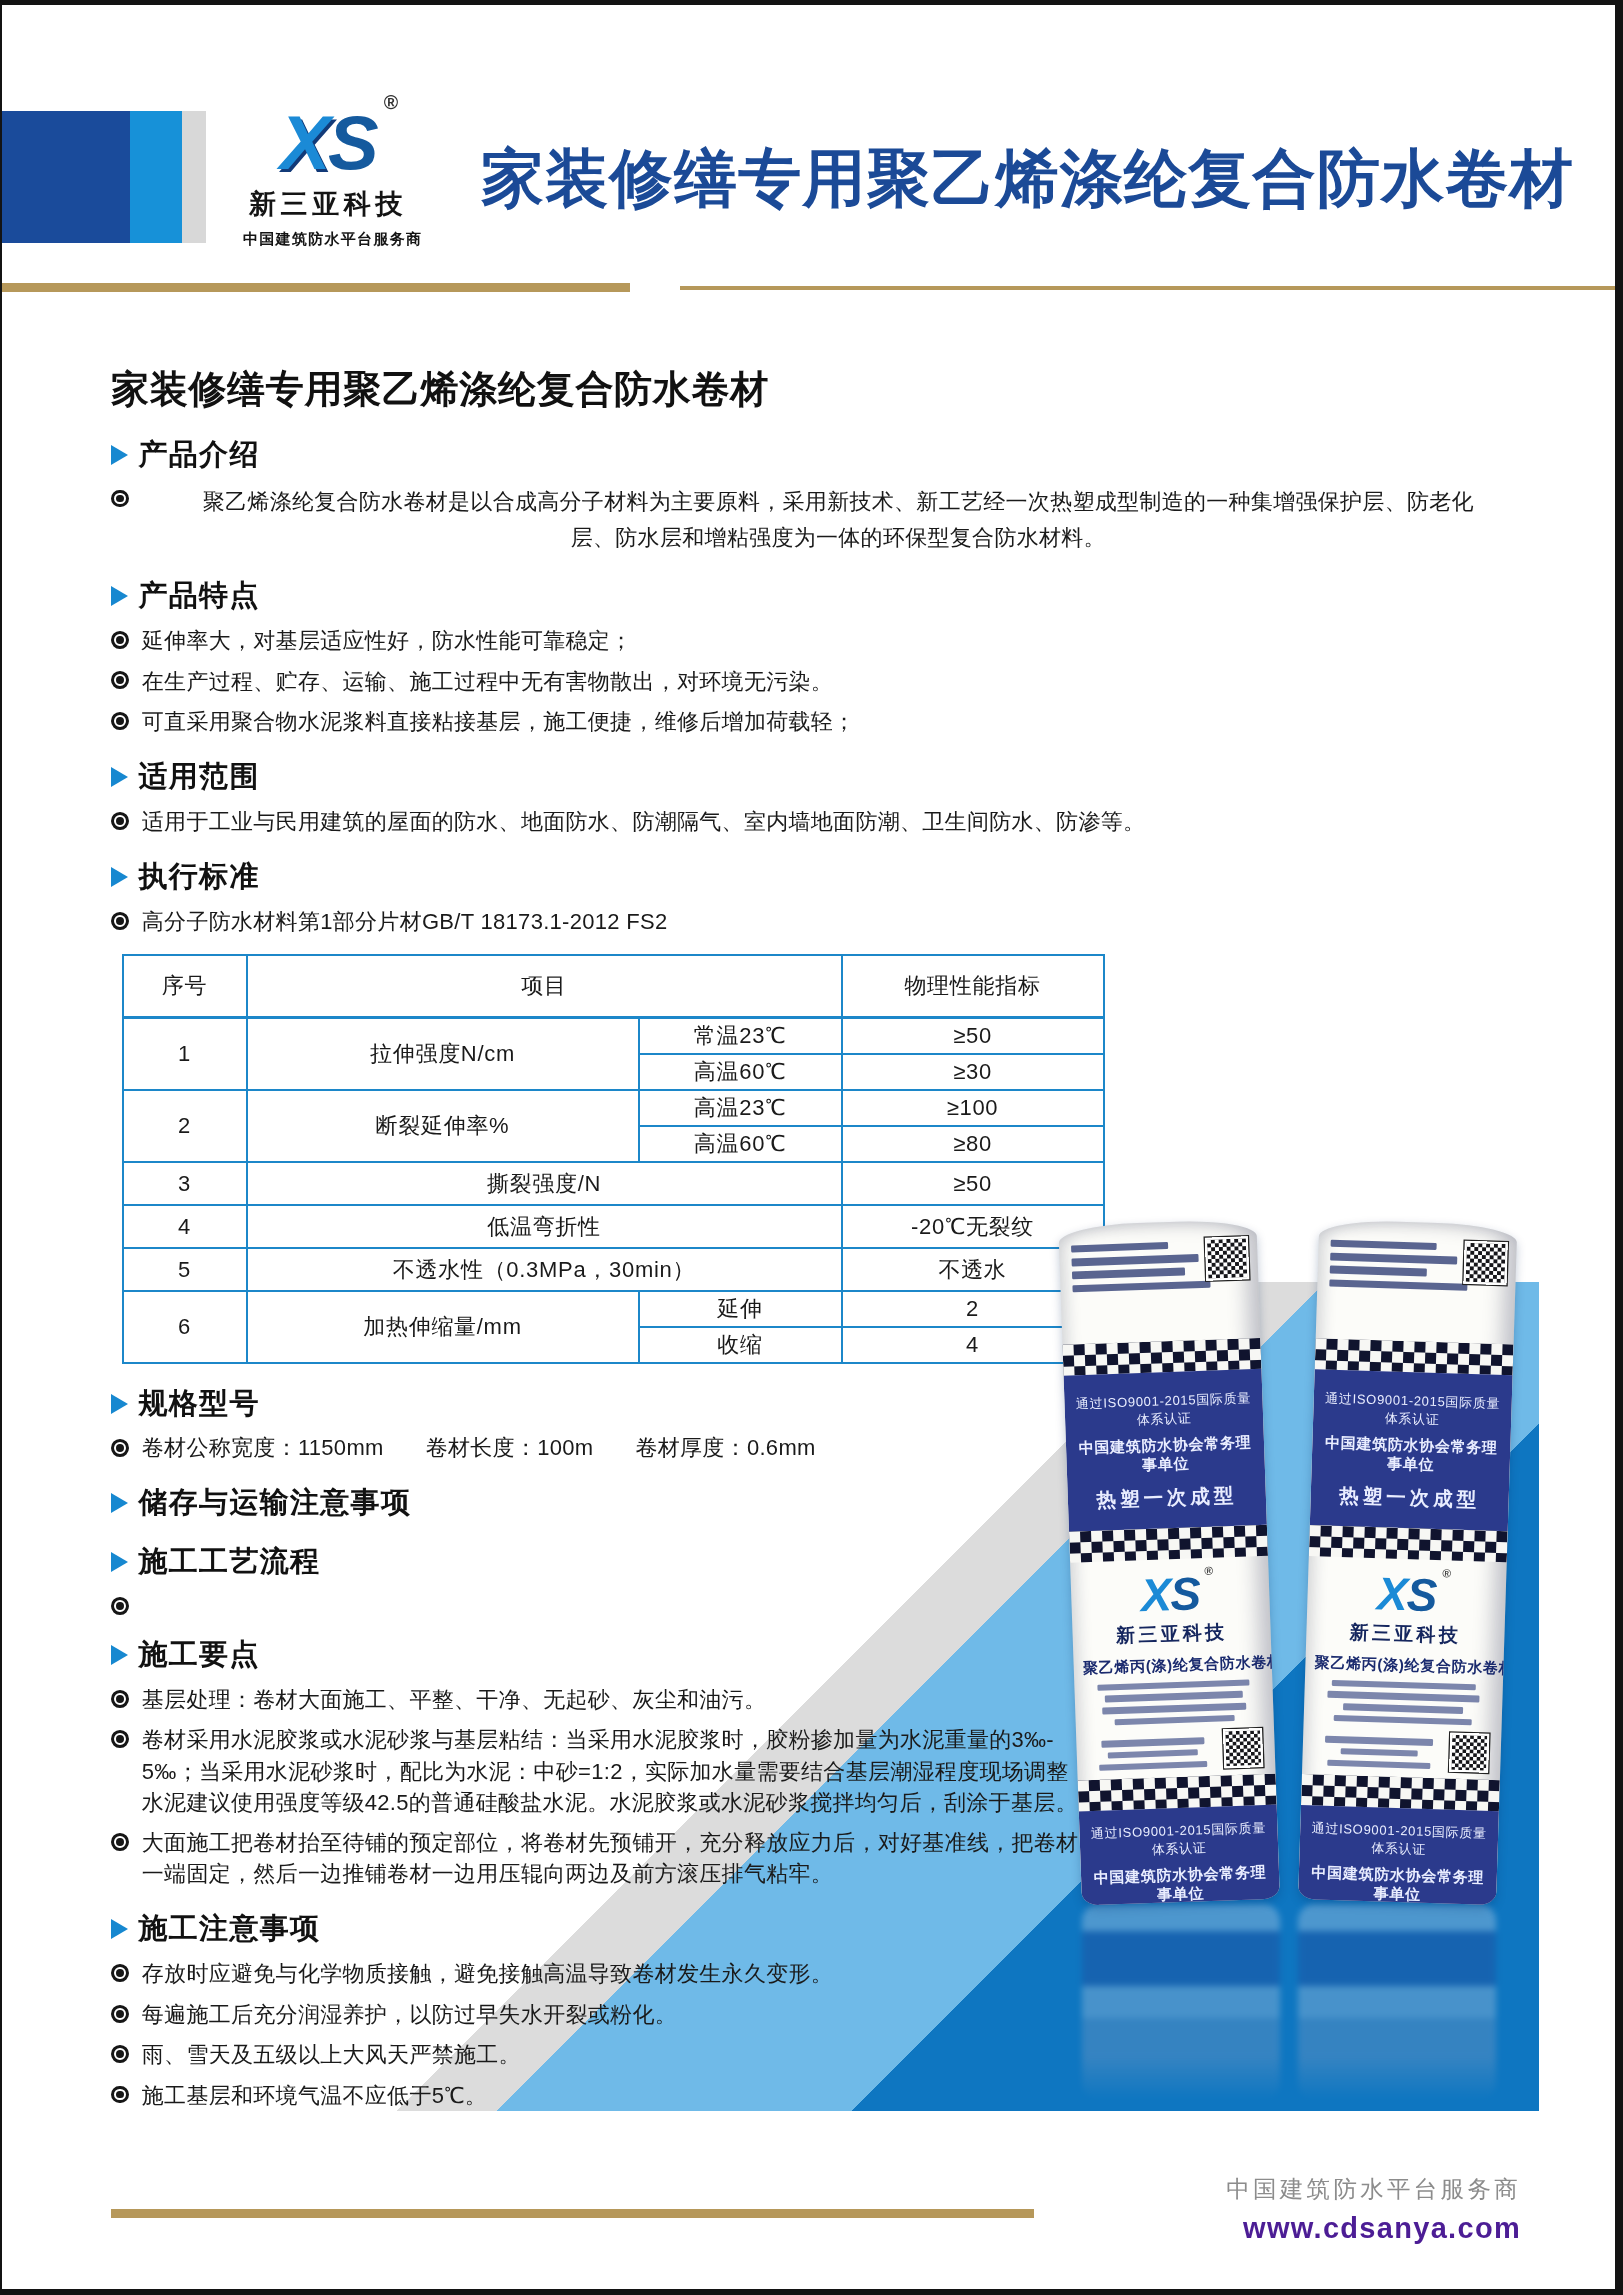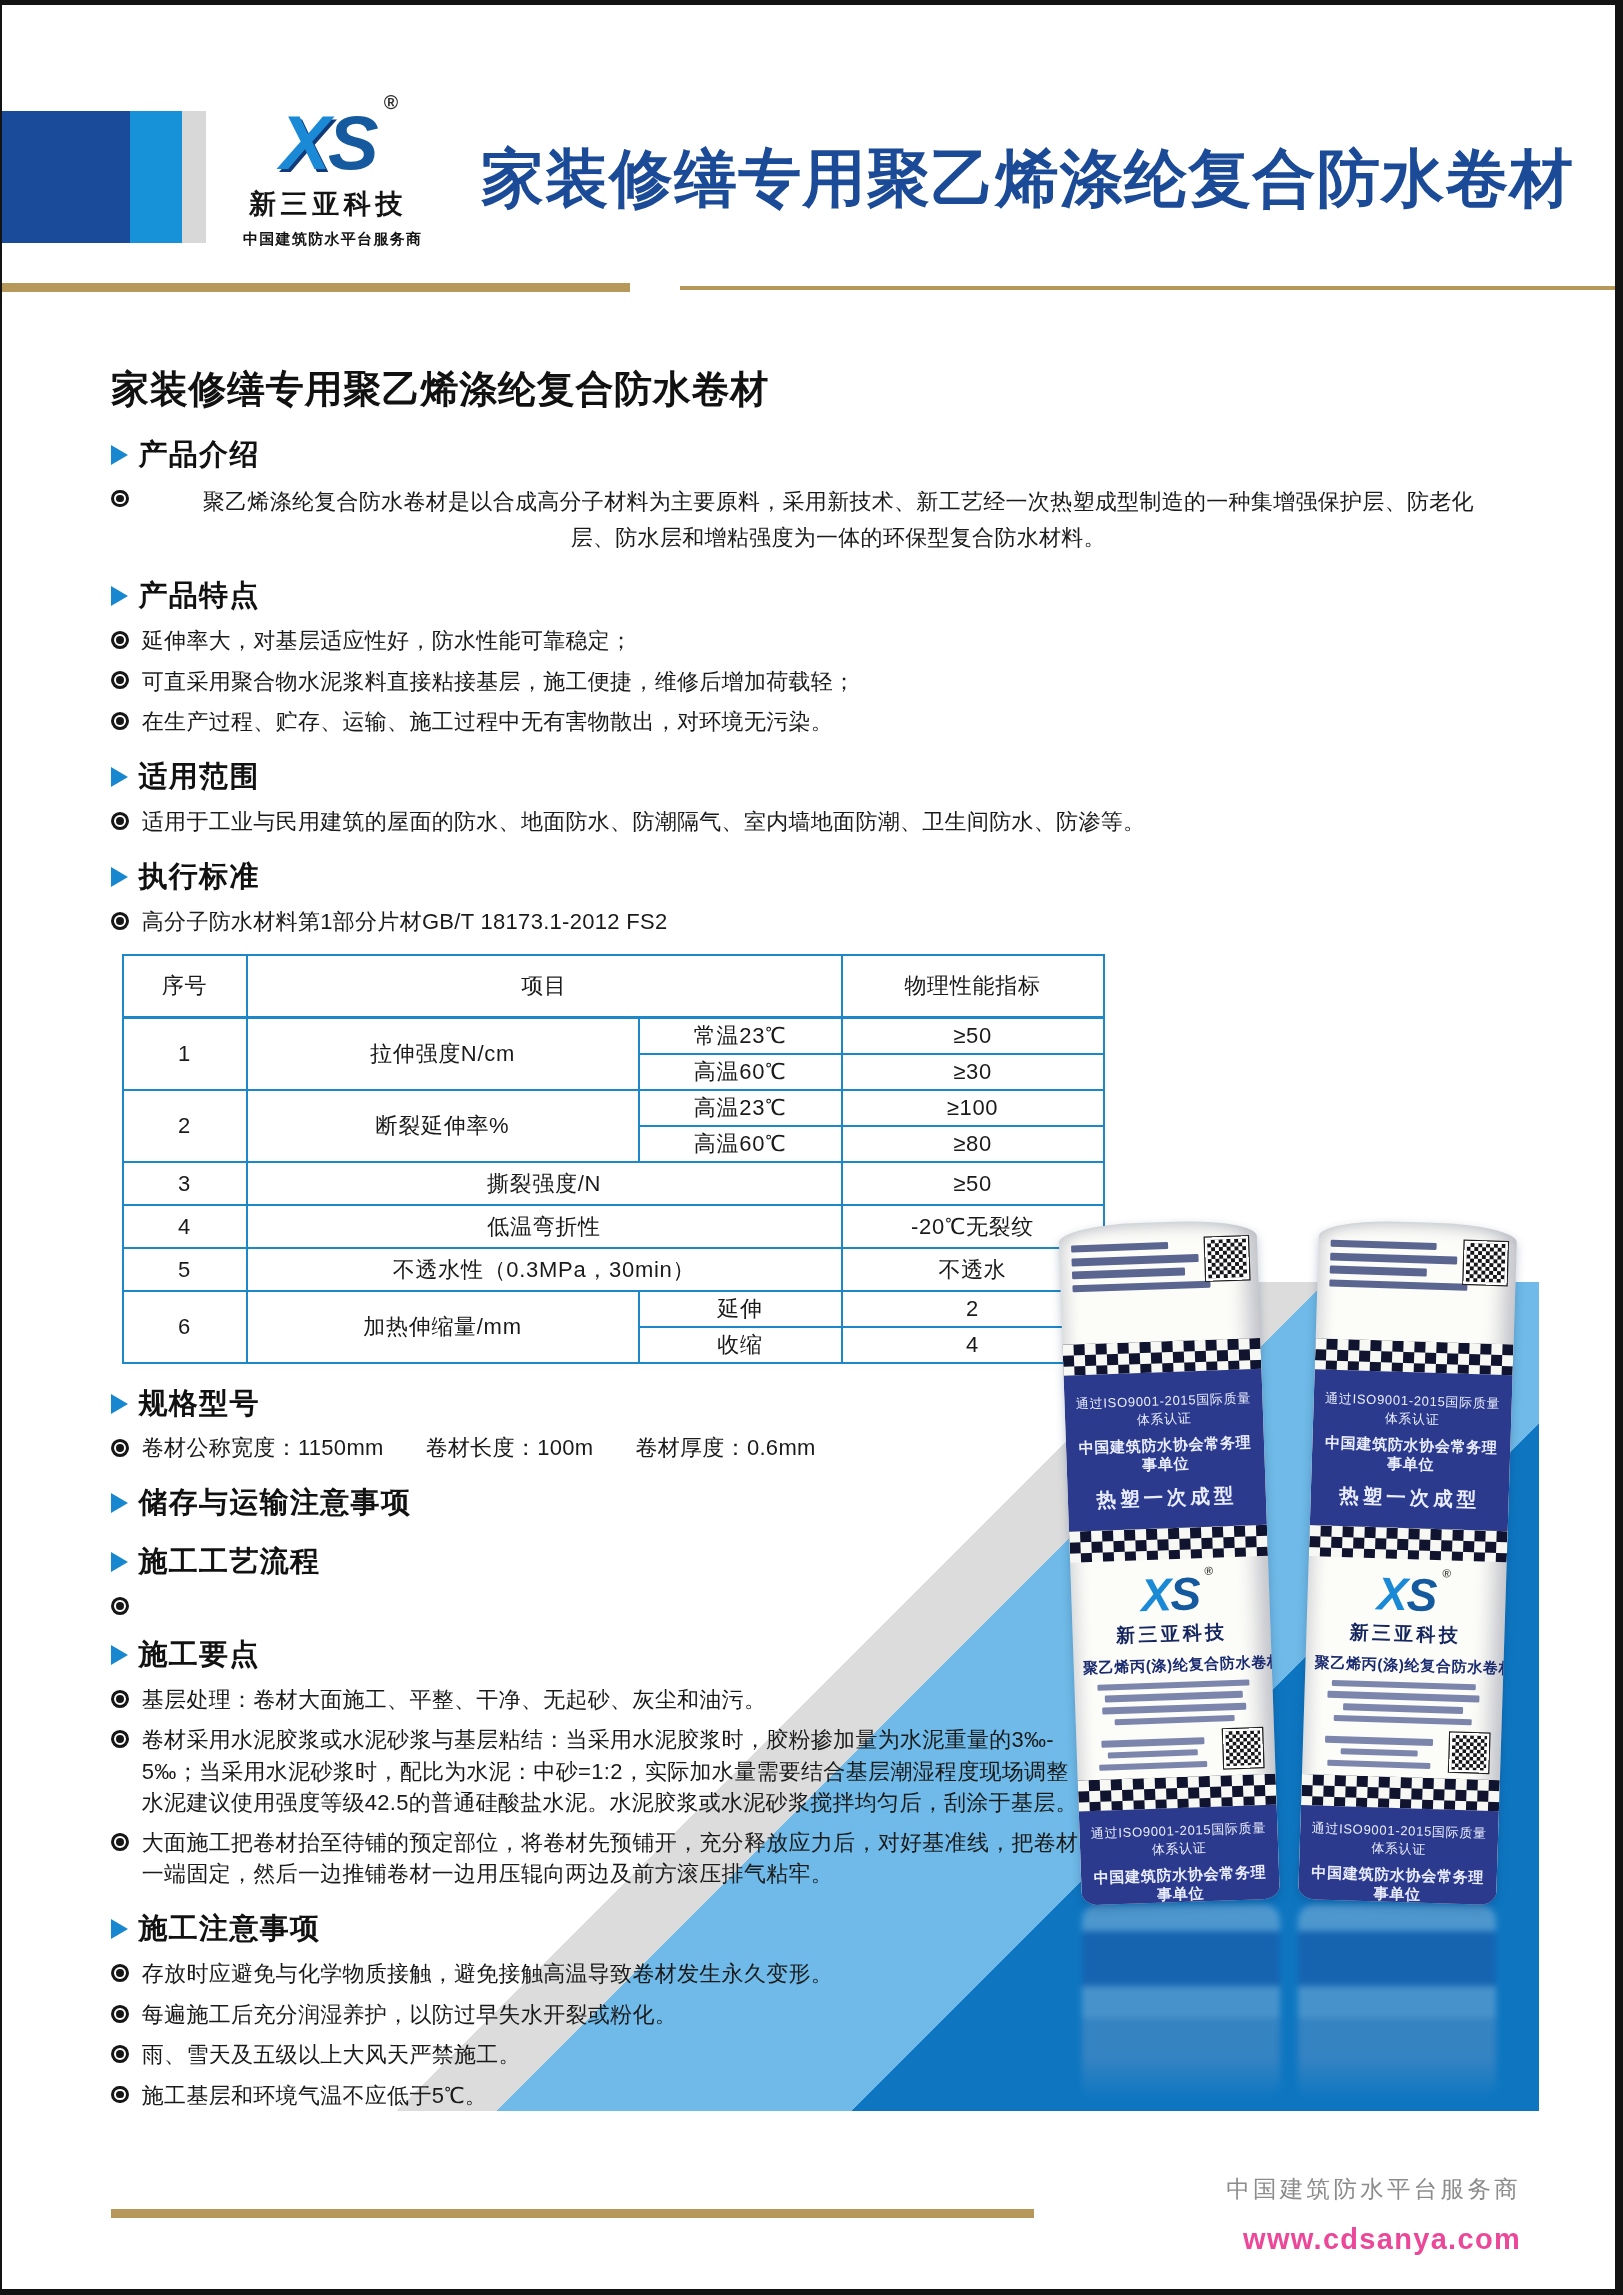--- a/index.html
+++ b/index.html
@@ -106,21 +106,21 @@
   
   .reflection{position:absolute;left:1082px;top:1904px;width:424px;height:196px;z-index:2;opacity:.30;filter:blur(3.3px);}
   .refl{position:absolute;top:0;width:198px;height:196px;border-radius:17px;
     background:linear-gradient(#dfe4ee 0 14%, #2b3a8c 14% 42%, #cdd4e2 42% 58%, #8fa3c4 58% 78%, rgba(160,190,220,0) 100%);}
   .refl.r1{left:0;}.refl.r2{left:216px;}
 
   
   .footer-bar{position:absolute;left:111px;top:2209px;width:923px;height:8.5px;background:#b6985a;z-index:6;}
   .footer-text{position:absolute;right:103px;top:2173px;text-align:right;z-index:6;}
   .footer-service{font-size:23.5px;color:#8c8c8c;letter-spacing:3.3px;}
-  .footer-site{font-size:29px;font-weight:800;color:#ec4899;letter-spacing:1.3px;margin-top:18px;}
+  .footer-site{font-size:29px;font-weight:800;color:#4c1d95;letter-spacing:1.3px;margin-top:7px;}
 </style>
 </head>
 <body>
 
 <div class="page-border"></div>
 
 <div class="bg-graphic"></div>
 
 <div class="logo-block">
   <div class="logo-sq-dark"></div>
@@ -155,25 +155,25 @@
   <div class="sec-head">
     <span class="tri"></span>
     <h2>产品特点</h2>
   </div>
   <div class="bullet">
     <span class="b-icon"></span>
     <p class="b-text b-wide">延伸率大，对基层适应性好，防水性能可靠稳定；</p>
   </div>
   <div class="bullet">
     <span class="b-icon"></span>
+    <p class="b-text b-wide">在生产过程、贮存、运输、施工过程中无有害物散出，对环境无污染。</p>
+  </div>
+  <div class="bullet">
+    <span class="b-icon"></span>
     <p class="b-text b-wide">可直采用聚合物水泥浆料直接粘接基层，施工便捷，维修后增加荷载轻；</p>
-  </div>
-  <div class="bullet">
-    <span class="b-icon"></span>
-    <p class="b-text b-wide">在生产过程、贮存、运输、施工过程中无有害物散出，对环境无污染。</p>
   </div>
 
   <div class="sec-head">
     <span class="tri"></span>
     <h2>适用范围</h2>
   </div>
   <div class="bullet">
     <span class="b-icon"></span>
     <p class="b-text b-wide">适用于工业与民用建筑的屋面的防水、地面防水、防潮隔气、室内墙地面防潮、卫生间防水、防渗等。</p>
   </div>

